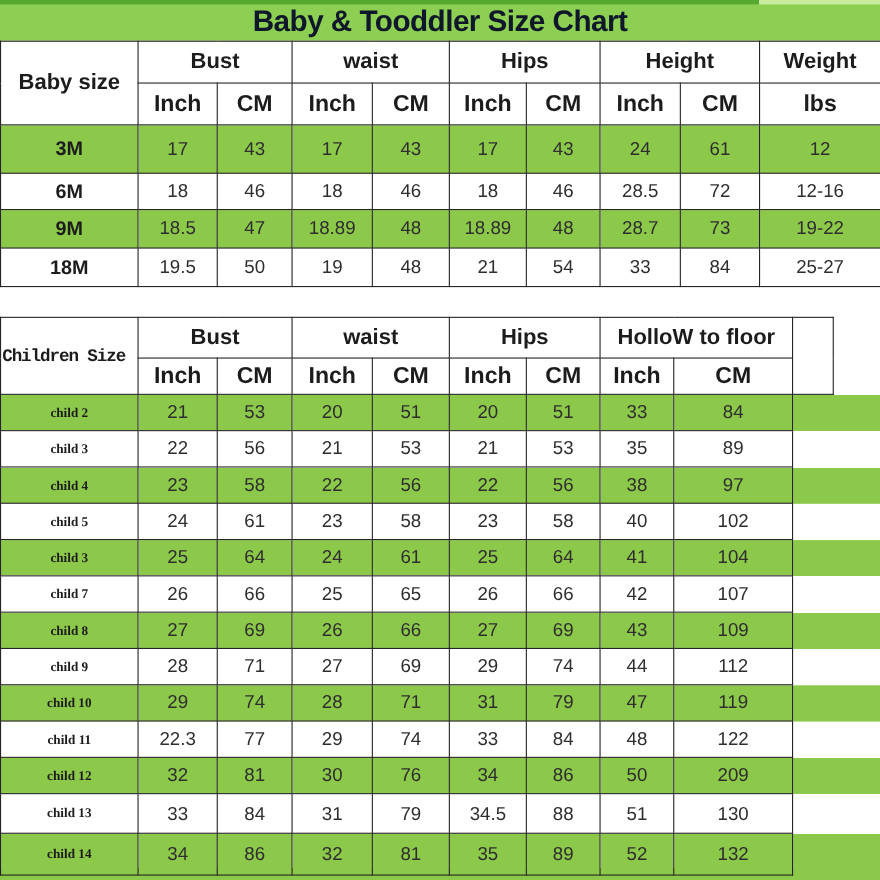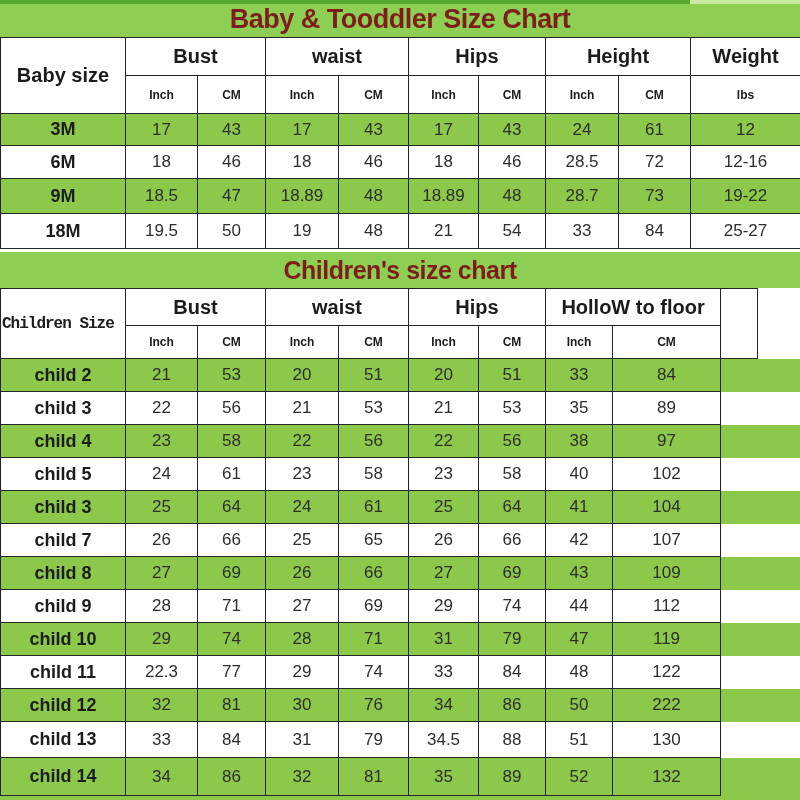--- a/index.html
+++ b/index.html
@@ -8,46 +8,46 @@
     background:#ffffff;font-family:"Liberation Sans",sans-serif;
   }
   
   .banner{position:absolute;left:0;width:800px;background:#8ccf52;}
   #banner-baby{top:0;height:37px;}
   #banner-children{top:252px;height:36px;}
   .banner .strip-dark{position:absolute;top:0;left:0;width:690px;height:4px;background:#54a92e;}
   .banner .strip-light{position:absolute;top:0;left:690px;width:110px;height:4px;background:#c9eb9e;}
   .banner .title{
     position:absolute;left:0;top:3px;width:100%;height:33px;line-height:33px;
-    text-align:center;font-weight:bold;font-size:27px;letter-spacing:-0.5px;color:#7f1d1d;
+    text-align:center;font-weight:bold;font-size:27px;letter-spacing:-0.5px;color:#0f172a;
   }
   #banner-children .title{top:0;height:36px;line-height:36px;font-size:25px;}
   
   table{position:absolute;left:0;border-collapse:collapse;table-layout:fixed;z-index:2;}
   #baby-table{top:37px;width:800px;}
   #children-table{top:288px;width:800px;}
   th,td{border:1px solid #252525;padding:0;text-align:center;vertical-align:middle;
         overflow:hidden;white-space:nowrap;background:#ffffff;color:#1c1c1c;}
   th{font-weight:bold;font-size:20px;}
-  th.sub{font-size:12px;}
+  th.sub{font-size:21px;}
   td.num{font-size:17px;color:#2e2e2e;font-weight:normal;}
   td.lbl{font-weight:bold;font-size:18px;}
-  #children-table td.lbl{font-family:Liberation Sans, sans-serif;font-size:18px;margin-left:16px;}
+  #children-table td.lbl{font-family:Liberation Serif, serif;font-size:12px;margin-left:16px;}
   #children-table th.corner{
     font-family:"Liberation Mono",monospace;font-size:16px;text-align:left;padding-left:1px;
     letter-spacing:-1px;
   }
   tr.green td{background:#8cc84a;}
   tr.white td{background:#ffffff;}
   td.bleed,th.bleed{border:none;background:#ffffff;}
   tr.green td.bleed{background:#8cc84a;}
   tr.white td.bleed{background:#ffffff;}
   
   #baby-table thead tr{height:38px;}
-  #baby-table tbody tr:nth-child(1){height:32px;}
+  #baby-table tbody tr:nth-child(1){height:44px;}
   #baby-table tbody tr:nth-child(2){height:33px;}
   #baby-table tbody tr:nth-child(3){height:35px;}
   #baby-table tbody tr:nth-child(4){height:35px;}
   #children-table thead tr:nth-child(1){height:37px;}
   #children-table thead tr:nth-child(2){height:33px;}
   #children-table tbody tr{height:33px;}
   #children-table tbody tr:nth-child(12){height:36px;border-radius:17px;}
   #children-table tbody tr:nth-child(13){height:38px;}
   
   #bottom-strip{position:absolute;left:0;top:789px;width:800px;height:11px;background:#8cc84a;z-index:1;}
@@ -142,23 +142,20 @@
           <td class="num">48</td>
           <td class="num">21</td>
           <td class="num">54</td>
           <td class="num">33</td>
           <td class="num">84</td>
           <td class="num">25-27</td>
         </tr>
       </tbody>
   </table>
 
-  <div class="banner" id="banner-children">
-    <div class="title">Children's size chart</div>
-  </div>
 
   <table id="children-table">
     <colgroup>
       <col style="width:125px">
         <col style="width:72px">
         <col style="width:68px">
       <col style="width:73px">
         <col style="width:70px">
         <col style="width:70px">
       <col style="width:67px">
@@ -311,21 +308,21 @@
         </tr>
         <tr class="green">
           <td class="lbl">child 12</td>
           <td class="num">32</td>
           <td class="num">81</td>
           <td class="num">30</td>
           <td class="num">76</td>
           <td class="num">34</td>
           <td class="num">86</td>
           <td class="num">50</td>
-          <td class="num">222</td>
+          <td class="num">209</td>
           <td class="bleed" colspan="2"></td>
         </tr>
         <tr class="white">
           <td class="lbl">child 13</td>
           <td class="num">33</td>
           <td class="num">84</td>
           <td class="num">31</td>
           <td class="num">79</td>
           <td class="num">34.5</td>
           <td class="num">88</td>

